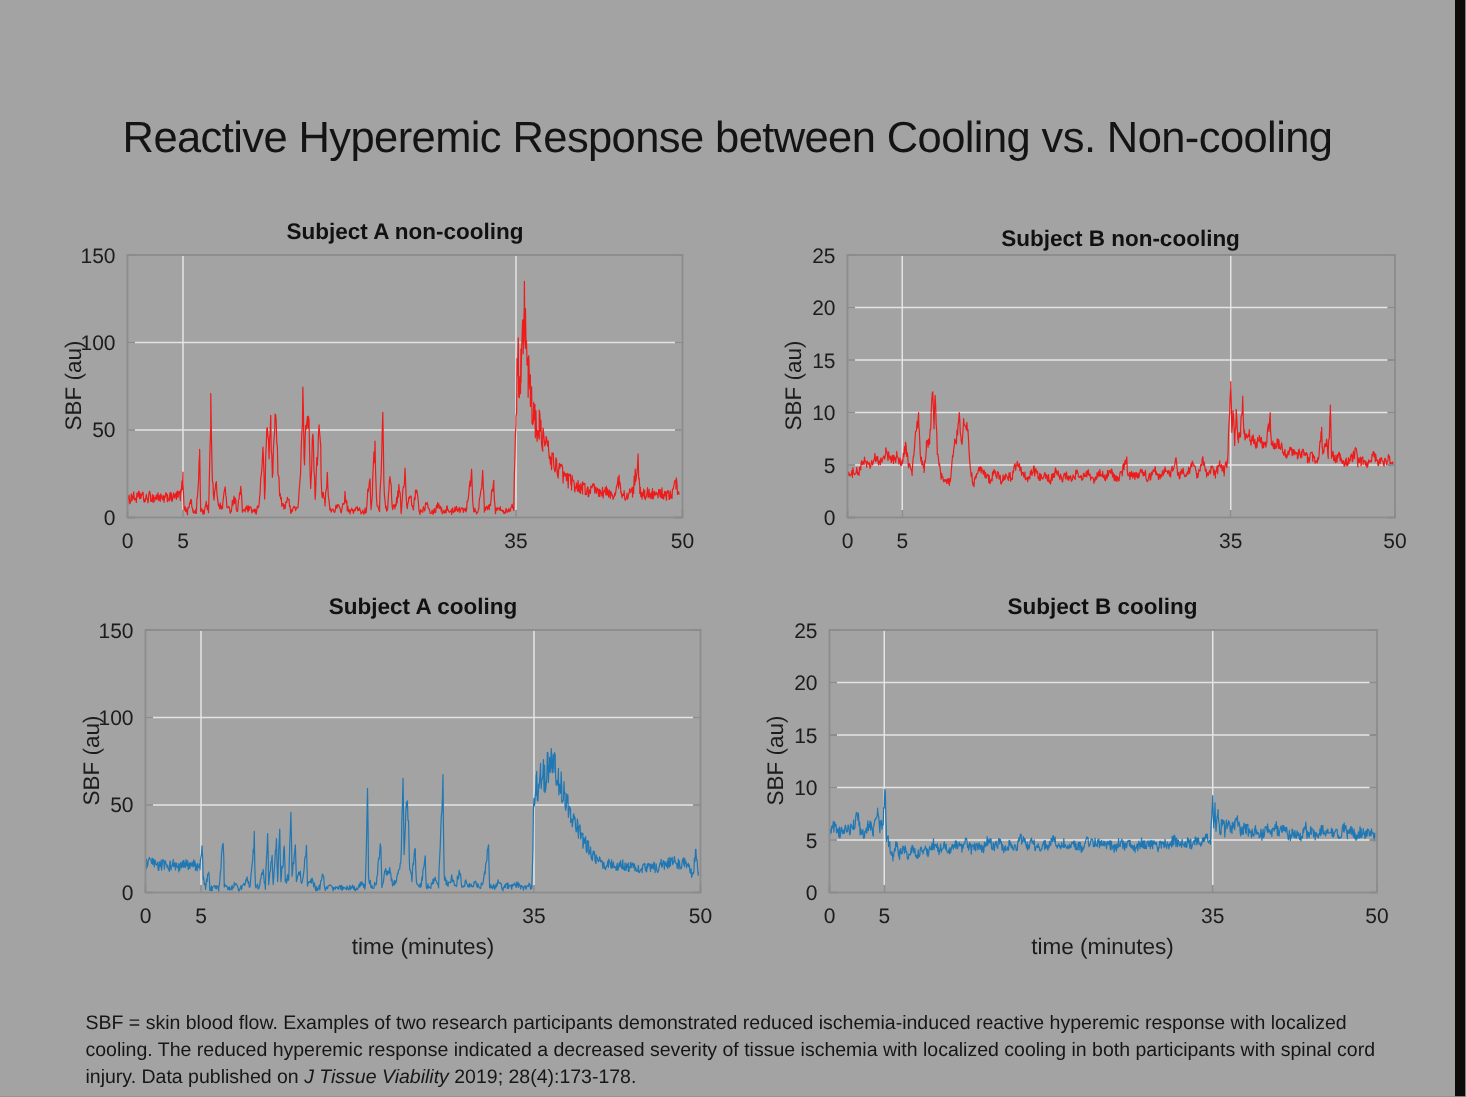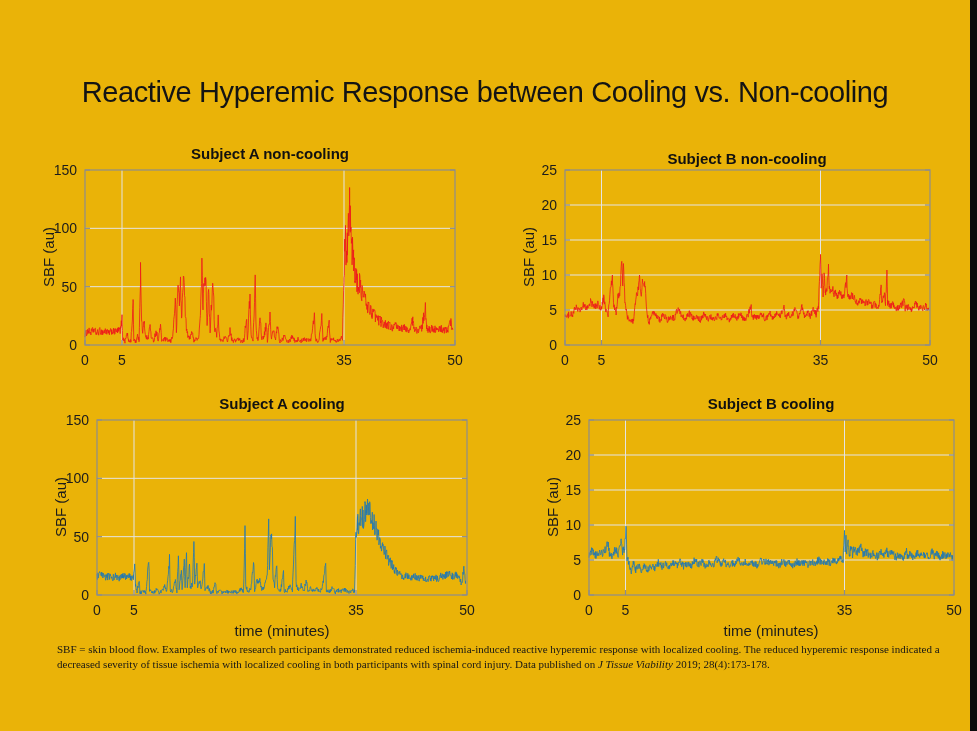--- a/index.html
+++ b/index.html
@@ -1,27 +1,27 @@
 <!DOCTYPE html>
 <html><head>
 <meta charset="utf-8">
 <style>
   html,body{margin:0;padding:0;background:#888;}
-  #page{position:relative;width:977px;height:731px;background:#eab308;overflow:hidden;
+  #page{position:relative;width:977px;height:731px;background:#a3a3a3;overflow:hidden;
         font-family:"Liberation Sans",sans-serif;}
   #edge-strip{position:absolute;top:0;right:0;width:7px;height:731px;background:#0b0b0b;}
   #slide-title{position:absolute;top:76px;left:0;width:970px;text-align:center;
         font-size:29px;letter-spacing:-0.4px;color:#141414;white-space:nowrap;}
   .plot{position:absolute;}
   .plot svg{display:block;}
   .ptitle{font:bold 15px "Liberation Sans",sans-serif;fill:#111;text-anchor:middle;}
   .paxlab{font:15px "Liberation Sans",sans-serif;fill:#1c1c1c;text-anchor:middle;}
   .ticklab{font:14px "Liberation Sans",sans-serif;fill:#1c1c1c;}
-  #caption{position:absolute;left:57px;top:642px;width:884px;font-size:11px;
-        line-height:1.4;color:#161616;font-family:Liberation Serif, serif;}
+  #caption{position:absolute;left:57px;top:673px;width:884px;font-size:13px;
+        line-height:1.4;color:#161616;}
   #caption .it{font-style:italic;}
 </style>
 </head>
 <body>
 
 <div id="page">
 
   <div id="slide-title">Reactive Hyperemic Response between Cooling vs. Non-cooling</div>
 
   <div class="plot" style="left:40px;top:138px;">
@@ -131,21 +131,21 @@
           <line x1="45" y1="90.33333333333334" x2="50" y2="90.33333333333334" stroke="#8c8c8c" stroke-width="1.2"></line>
           <line x1="415" y1="90.33333333333334" x2="410" y2="90.33333333333334" stroke="#8c8c8c" stroke-width="1.2"></line>
           <text x="37" y="95.33333333333334" text-anchor="end" class="ticklab">100</text>
           <line x1="45" y1="32" x2="50" y2="32" stroke="#8c8c8c" stroke-width="1.2"></line>
           <line x1="415" y1="32" x2="410" y2="32" stroke="#8c8c8c" stroke-width="1.2"></line>
           <text x="37" y="37" text-anchor="end" class="ticklab">150</text>
         </g>
     </svg>
   </div>
 
-  <div class="plot" style="left:544px;top:388px;">
+  <div class="plot" style="left:508px;top:388px;">
     <svg width="425" height="278">
       <text class="ptitle" x="227" y="21">Subject B cooling</text>
       <text class="paxlab" x="14" y="119" transform="rotate(-90 14 119)">SBF (au)</text>
       <text class="paxlab" x="227" y="248">time (minutes)</text>
       <g class="axes">
           <line x1="81.5" y1="32" x2="81.5" y2="207" stroke="#e4e4e4" stroke-width="1"></line>
           <line x1="300.5" y1="32" x2="300.5" y2="207" stroke="#e4e4e4" stroke-width="1"></line>
           <line x1="45" y1="172" x2="410" y2="172" stroke="#e4e4e4" stroke-width="1"></line>
           <line x1="45" y1="137" x2="410" y2="137" stroke="#e4e4e4" stroke-width="1"></line>
           <line x1="45" y1="102" x2="410" y2="102" stroke="#e4e4e4" stroke-width="1"></line>

